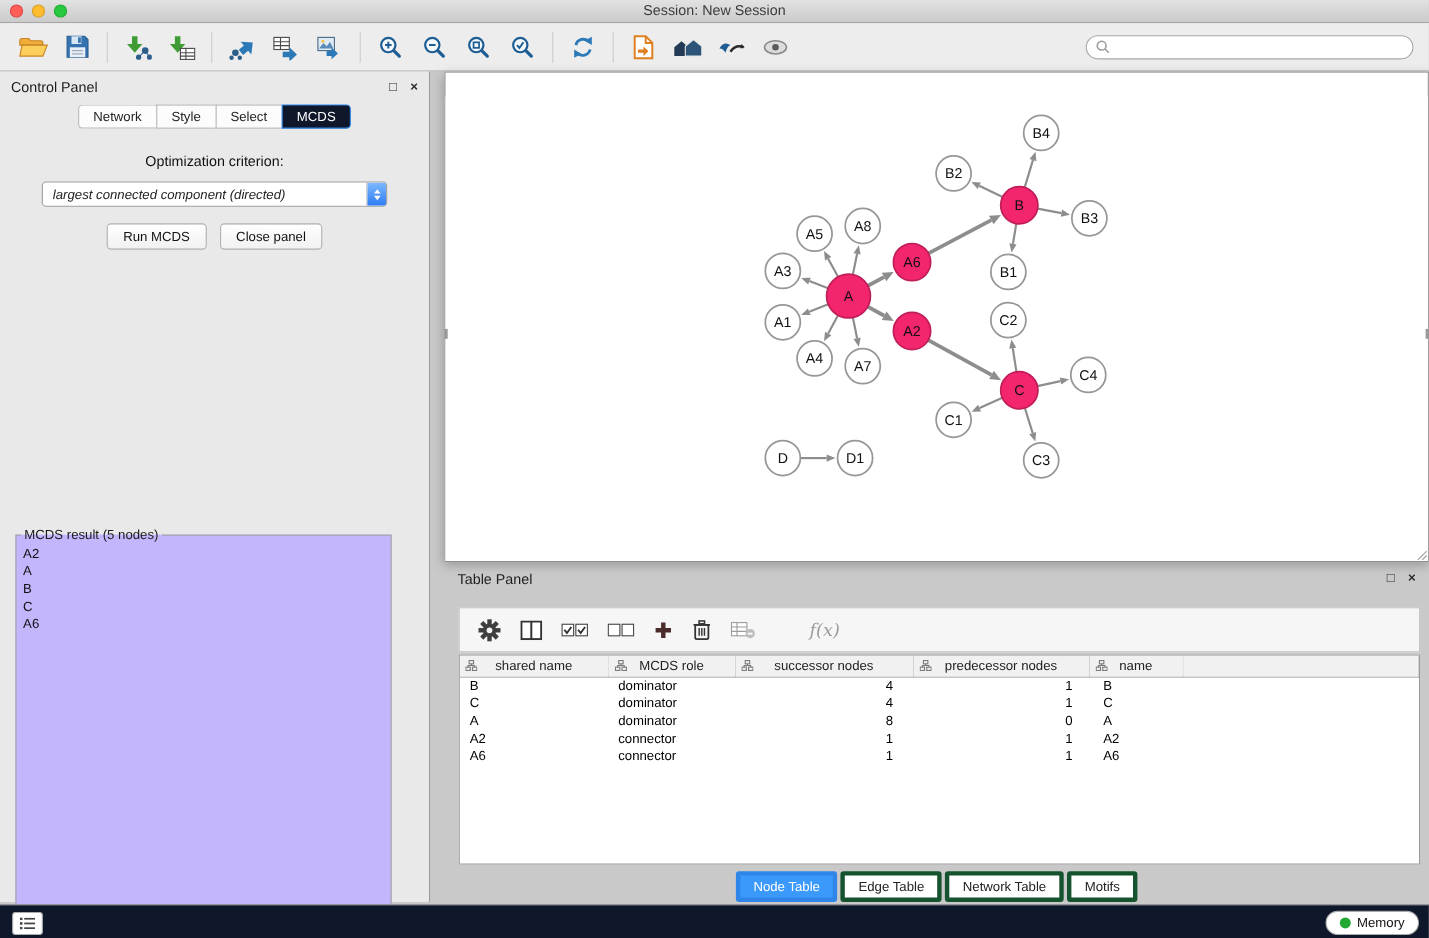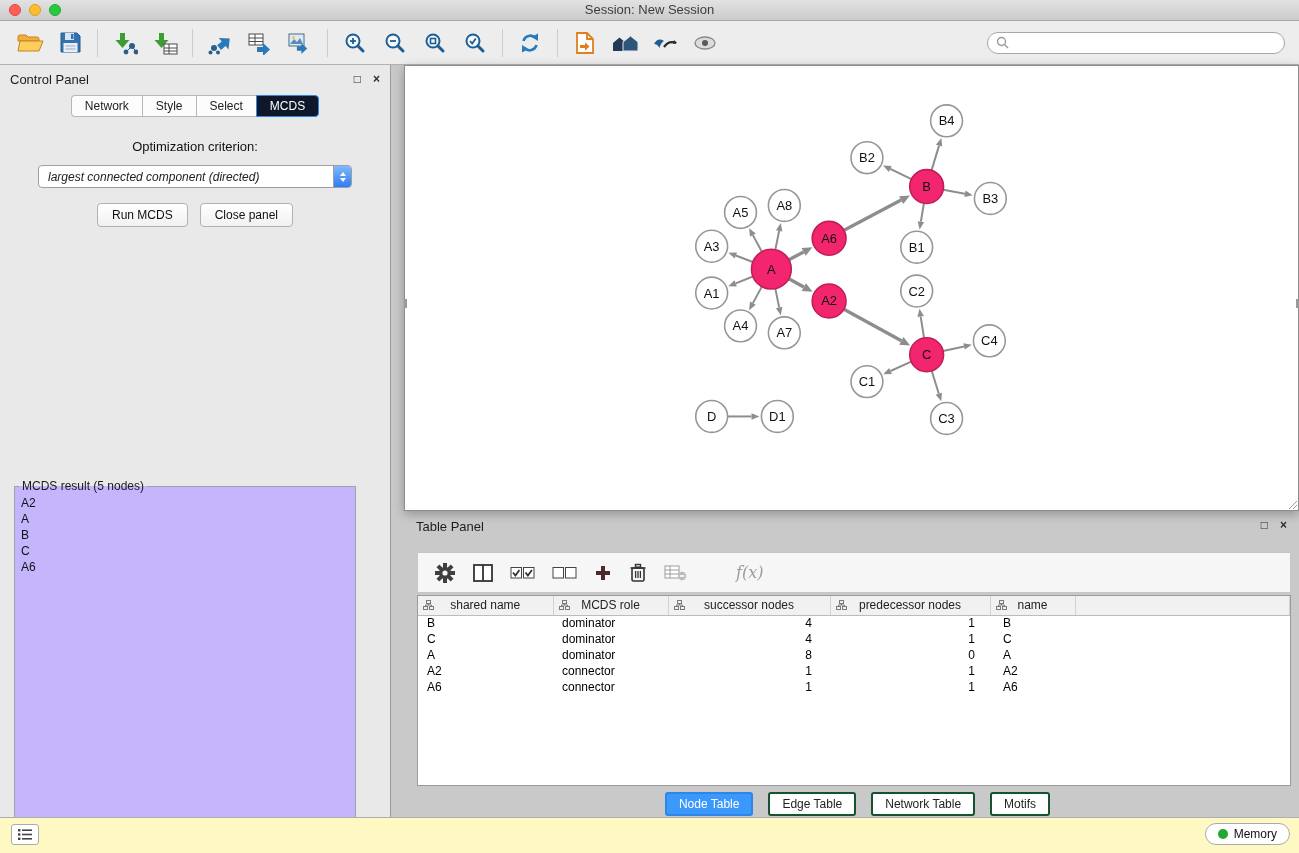--- a/index.html
+++ b/index.html
@@ -120,27 +120,27 @@
   }
   table.node-table th svg { position:absolute; left:5px; top:4px; }
   table.node-table td { height:16px; color:#000; }
   td.al { text-align:left; padding-left:9px; }
   td.ar { text-align:right; padding-right:18px; }
   td.ar2 { text-align:right; padding-right:15px; }
   td.nm { text-align:left; padding-left:13px; }
   .tp-tabs { position:absolute; top:273px; left:0; width:100%; display:flex; justify-content:center; gap:3px; }
   .tp-tab {
     font-size:12px; padding:3px 12px; background:#fff;
-    border:2px solid #14532d; border-radius:3px; color:#222;margin-left:12px;
+    border:4px solid #14532d; border-radius:3px; color:#222;
   }
   .tp-tab.active { background:#3b99fc; border-color:#2f86e8; color:#fff; }
   
   .statusbar {
-    position:absolute; left:0; bottom:0; width:100%; height:36px;
-    background:#fef9c3; border-top:1px solid #aeaeae;
+    position:absolute; left:0; bottom:0; width:100%; height:31px;
+    background:#0f172a; border-top:1px solid #aeaeae;
   }
   .menu-btn {
     position:absolute; left:11px; top:6px; width:28px; height:21px;
     background:#fff; border:1px solid #ababab; border-radius:3px;
     display:flex; align-items:center; justify-content:center;
   }
   .memory-btn {
     position:absolute; right:9px; top:5px; height:22px;
     background:#fff; border:1px solid #ababab; border-radius:11px;
     display:flex; align-items:center; gap:6px; padding:0 12px; font-size:12px; color:#111;

